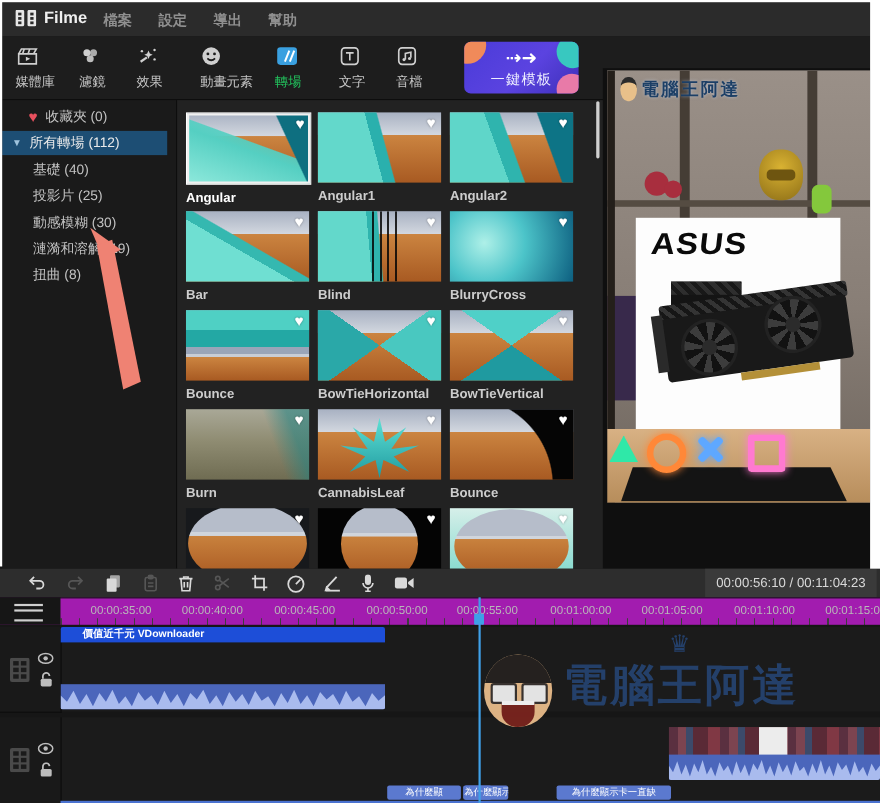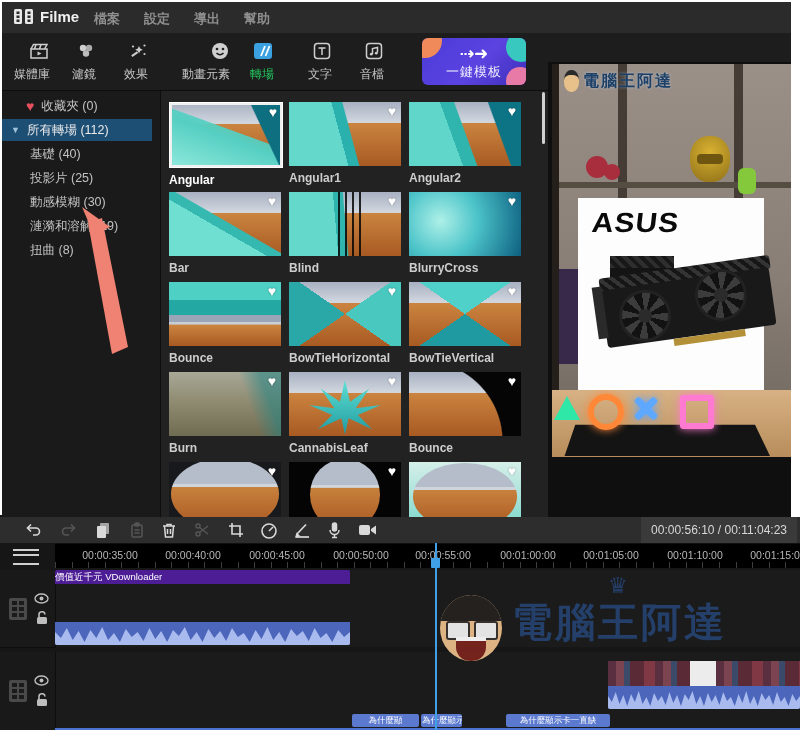--- a/index.html
+++ b/index.html
@@ -5,21 +5,21 @@
   html,body{margin:0;padding:0;background:#fff;font-family:"Liberation Sans","DejaVu Sans",sans-serif;}
   .stage{position:relative;width:800px;height:730px;background:#fff;overflow:hidden;}
   .app{position:absolute;left:0;top:2px;width:800px;height:728px;background:#151515;}
   
   .menubar{position:absolute;left:2px;top:0;width:789px;height:31px;background:#2b2b2b;}
   .logo{position:absolute;left:12px;top:6px;display:flex;align-items:center;gap:7px;color:#f0f0f0;font-weight:bold;font-size:15px;}
   .menus{position:absolute;left:92px;top:8px;display:flex;gap:24px;color:#8f8f8f;font-size:13px;font-weight:bold;}
   .menus span{cursor:default;}
   
   .toolbar{position:absolute;left:2px;top:31px;width:789px;height:57px;background:#1d1d1d;border-bottom:1px solid #0d0d0d;}
-  .tool{position:absolute;top:6px;display:flex;flex-direction:column;align-items:flex-end;gap:3px;color:#c6c6c6;font-size:12px;}
+  .tool{position:absolute;top:6px;display:flex;flex-direction:column;align-items:flex-start;gap:3px;color:#c6c6c6;font-size:12px;}
   .tool .ic{height:24px;display:flex;align-items:center;justify-content:center;}
   .tool.active{color:#22c55e;}
   .tmpl-btn{position:absolute;left:420px;top:5px;width:104px;height:47px;border-radius:6px;overflow:hidden;background:linear-gradient(135deg,#4a3bd8 0%,#5b43e0 55%,#3d2fb8 100%);}
   .tmpl-btn .blob1{position:absolute;left:-14px;top:-14px;width:34px;height:34px;border-radius:50%;background:#f08a5a;}
   .tmpl-btn .blob2{position:absolute;right:-10px;top:-6px;width:30px;height:30px;border-radius:50%;background:#38c8c0;}
   .tmpl-btn .blob3{position:absolute;right:-8px;bottom:-10px;width:28px;height:28px;border-radius:50%;background:#e87aa8;}
   .tmpl-btn .arr{position:absolute;left:0;right:0;top:5px;text-align:center;color:#fff;font-size:17px;font-weight:bold;}
   .tmpl-btn .lbl{position:absolute;left:0;right:0;bottom:4px;text-align:center;color:#eef;font-size:13px;letter-spacing:1px;}
   
   .sidebar{position:absolute;left:2px;top:89px;width:158px;height:426px;background:#1a1a1a;}
@@ -94,32 +94,32 @@
   .pvbar{position:absolute;left:0;top:397px;width:243px;height:30px;background:#141414;display:flex;align-items:center;}
   .pvbar .tc{color:#3f8fd0;font-size:11px;margin-left:6px;}
   .pvbar .track{position:relative;margin-left:10px;width:162px;height:4px;border-radius:2px;background:#3c3c3c;}
   .pvbar .fill{position:absolute;left:0;top:0;width:56px;height:4px;border-radius:2px;background:#2f80c8;}
   .pvbar .knob{position:absolute;left:51px;top:-4px;width:11px;height:11px;border-radius:50%;background:#fff;}
   
   .tl-toolbar{position:absolute;left:0;top:515px;width:800px;height:26px;background:#2d2d2d;}
   .tbtn{position:absolute;top:3px;width:22px;height:20px;display:flex;align-items:center;justify-content:center;}
   .tl-time{position:absolute;right:3px;top:0;height:26px;padding:0 10px;display:flex;align-items:center;background:#3a3a3a;color:#d8d8d8;font-size:12px;}
   
-  .ruler{position:absolute;left:0;top:541px;width:800px;height:25px;background:#000000;border-top:1px solid #101010;}
+  .ruler{position:absolute;left:0;top:541px;width:800px;height:25px;background:#a21caf;border-top:1px solid #101010;}
   .ruler-left{position:absolute;left:0;top:541px;width:55px;height:25px;background:#161616;}
   .hamb{position:absolute;left:13px;top:547px;width:26px;height:12px;border-top:2px solid #cfcfcf;border-bottom:2px solid #cfcfcf;}
   .hamb:after{content:"";position:absolute;left:0;top:3px;width:26px;height:2px;background:#cfcfcf;}
   .rlabel{position:absolute;top:5px;width:84px;text-align:center;color:#b8b8b8;font-size:10.5px;}
   .ticks{position:absolute;left:55px;top:18px;width:745px;height:7px;background:repeating-linear-gradient(90deg,#3e3e3e 0 1px,rgba(0,0,0,0) 1px 16.6px);}
   
   .tracks{position:absolute;left:0;top:566px;width:800px;height:164px;background:#161616;overflow:hidden;}
   .lane{position:absolute;left:55px;width:745px;background:#1b1b1b;}
   .thead{position:absolute;left:0;width:55px;background:#191919;border-right:1px solid #0d0d0d;border-bottom:1px solid #0d0d0d;}
   .clip{position:absolute;border-radius:2px;overflow:hidden;}
-  .clip .cap{position:absolute;left:0;top:0;width:100%;height:14px;background:#4c1d95;color:#fff;font-size:9.5px;line-height:14px;padding-left:0;white-space:nowrap;overflow:hidden;box-sizing:border-box;}
+  .clip .cap{position:absolute;left:0;top:0;width:100%;height:14px;background:#1d4ed8;color:#fff;font-size:9.5px;line-height:14px;padding-left:20px;white-space:nowrap;overflow:hidden;box-sizing:border-box;font-weight:bold;}
   .clip .thumbs{position:absolute;left:0;top:14px;width:100%;height:38px;background:#5a2a33;}
   .clip .wave{position:absolute;left:0;bottom:0;width:100%;height:23px;background:#4b66bb;}
   .seg{position:absolute;top:0;height:100%;}
   .frames{background:repeating-linear-gradient(90deg,#6a3340 0 6px,#7c4450 6px 12px,#5a2a36 12px 26px,#803844 26px 32px,#4a222c 32px 47px);}
   .frames2{background:repeating-linear-gradient(90deg,#5a3040 0 8px,#7c4450 8px 16px,#3c4a6a 16px 22px,#5a2a36 22px 36px,#803844 36px 47px);}
   .badge{color:#fff;font-size:9px;line-height:38px;padding-left:3px;white-space:nowrap;}
   .sub{position:absolute;top:712px;height:13px;background:#5b79cf;border-radius:2px;color:#fff;font-size:8.5px;line-height:13px;text-align:center;white-space:nowrap;overflow:hidden;z-index:5;}
   .playhead{position:absolute;left:435px;top:541px;width:2px;height:189px;background:#3fa0e8;z-index:20;}
   .ph-head{position:absolute;left:431px;top:556px;width:9px;height:10px;background:#3fa0e8;border-radius:1px;z-index:21;}
   .botline{position:absolute;left:55px;top:726px;width:745px;height:2px;background:#4a72d0;z-index:6;}

